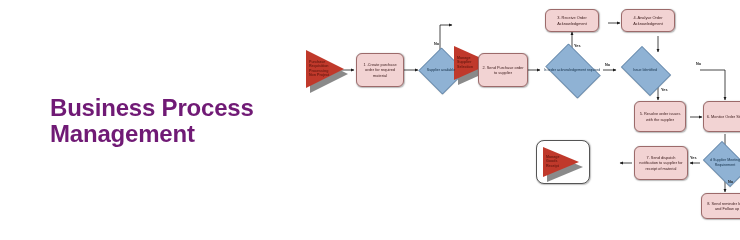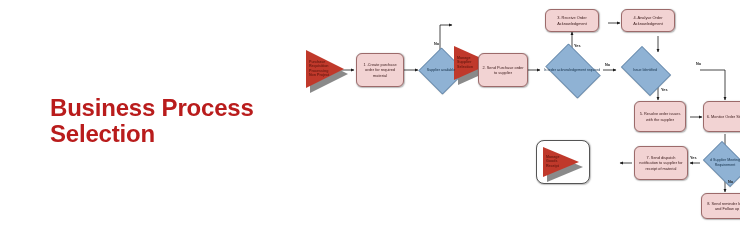--- a/index.html
+++ b/index.html
@@ -1,21 +1,21 @@
 <!DOCTYPE html>
 <html><head>
 <meta charset="utf-8">
 <style>
   html,body{margin:0;padding:0;background:#ffffff;}
   body{width:740px;height:230px;font-family:"Liberation Sans",sans-serif;overflow:hidden;}
   #root{position:relative;width:740px;height:230px;background:#fff;}
 
   
   #title-block{position:absolute;left:50px;top:95px;width:230px;}
-  #title-block .line{color:#b91c1c;font-weight:bold;font-size:24px;line-height:26px;letter-spacing:-0.2px;}
+  #title-block .line{color:#701a75;font-weight:bold;font-size:24px;line-height:26px;letter-spacing:-0.2px;}
 
   
   #diagram{position:absolute;left:300px;top:0px;width:440px;height:230px;}
   #wires{position:absolute;left:0;top:0;width:440px;height:230px;}
 
   .node{position:absolute;box-sizing:border-box;}
 
   
   .proc{
     background:#f2d3d3;border:1px solid #9c6a6a;border-radius:6px;
@@ -60,21 +60,21 @@
   .elabel{position:absolute;font-size:3.8px;font-weight:bold;color:#1a1a1a;
     white-space:nowrap;}
 </style>
 </head>
 <body>
 
 <div id="root">
 
   <div id="title-block">
     <div class="line">Business Process</div>
-    <div class="line">Selection</div>
+    <div class="line">Management</div>
   </div>
 
   <div id="diagram">
 
     <svg id="wires" viewBox="0 0 440 230">
       <defs>
         <marker id="ah" markerWidth="5" markerHeight="5" refX="4.2" refY="2" orient="auto">
           <path d="M0,0 L4.6,2 L0,4 z" fill="#1a1a1a"></path>
         </marker>
       </defs>

